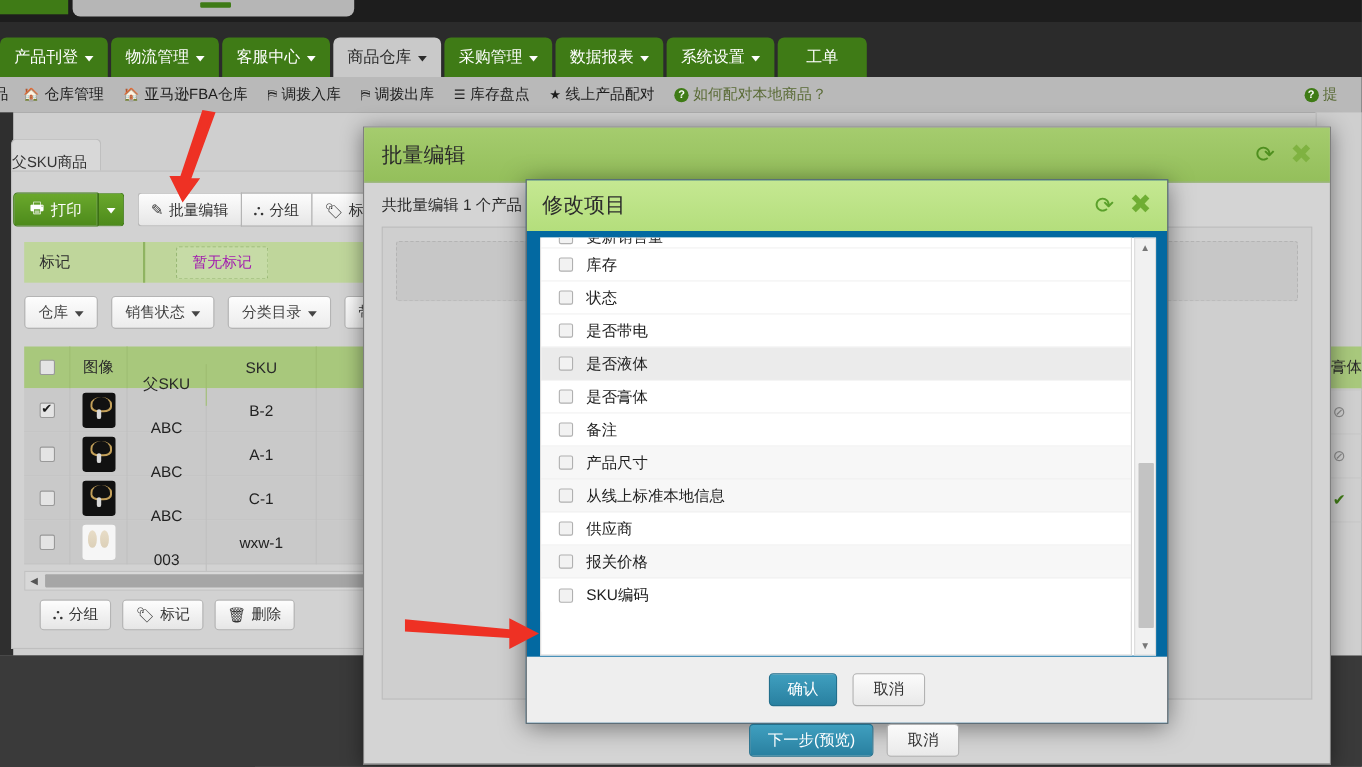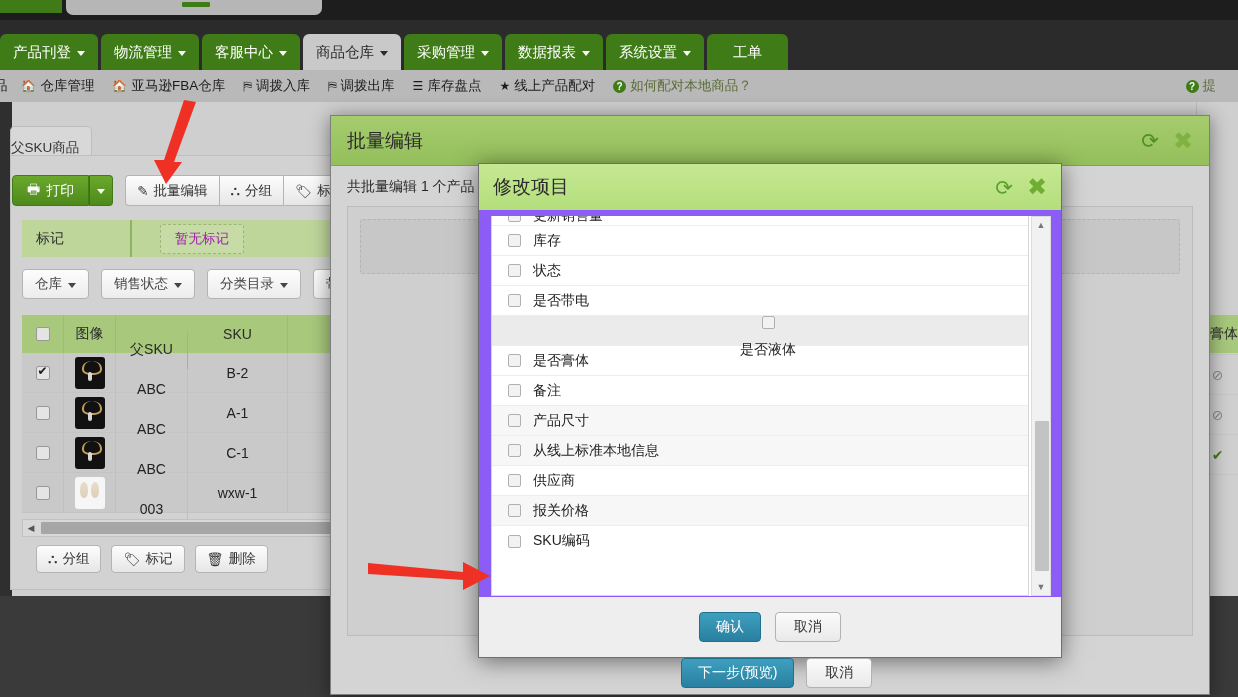--- a/index.html
+++ b/index.html
@@ -238,21 +238,21 @@
   }
   .btn-plain {
     background:linear-gradient(#fbfbfb,#e9e9e9); border:1px solid #b2b2b2;
     color:#333; border-radius:4px; height:30px; padding:0 18px;
     display:flex;align-items:center; font-size:14px; cursor:pointer;
   }
 
   
   .modal-modify {
     position:absolute; left:478px; top:163px; width:584px; height:495px;
-    background:#8b5cf6; border:1px solid #6f6f6f;
+    background:#0369a1; border:1px solid #6f6f6f;
     box-shadow:0 3px 22px rgba(0,0,0,0.5);
   }
   .modal-modify .mhead2 {
     height:46px; background:linear-gradient(#c5e892,#b4de7c);
     display:flex; align-items:center; justify-content:space-between;
     padding:0 14px;
   }
   .mhead2-title { font-size:19px; color:#2c2c2c; }
   .modal-modify .list-wrap {
     position:absolute; left:12px; top:52px; width:560px; height:380px;
@@ -261,21 +261,21 @@
   .list-area {
     position:absolute; left:0; top:0; width:538px; height:380px;
     border:1px solid #d6d6d6; border-top:none; background:#fff; overflow:hidden;
   }
   .opt-row {
     height:30px; display:flex; align-items:center; gap:12px;
     padding-left:16px; border-bottom:1px solid #ededed; background:#fff;
     font-size:14px; color:#222; cursor:pointer;
   }
   .opt-row.alt { background:#f7f7f7; }
-  .opt-row.shade { background:#ebebeb;flex-direction:column; }
+  .opt-row.shade { background:#ebebeb; }
   .opt-cbx {
     width:13px;height:13px;border:1px solid #b0b0b0;background:#f2f2f2;border-radius:2px;flex:none;
   }
   
   .vscroll {
     position:absolute; right:0; top:0; width:20px; height:380px;
     background:#f1f1f1; border:1px solid #dcdcdc;
     display:flex; flex-direction:column; align-items:center; justify-content:space-between;
   }
   .vscroll .arw { font-size:9px; color:#777; padding:3px 0; }

